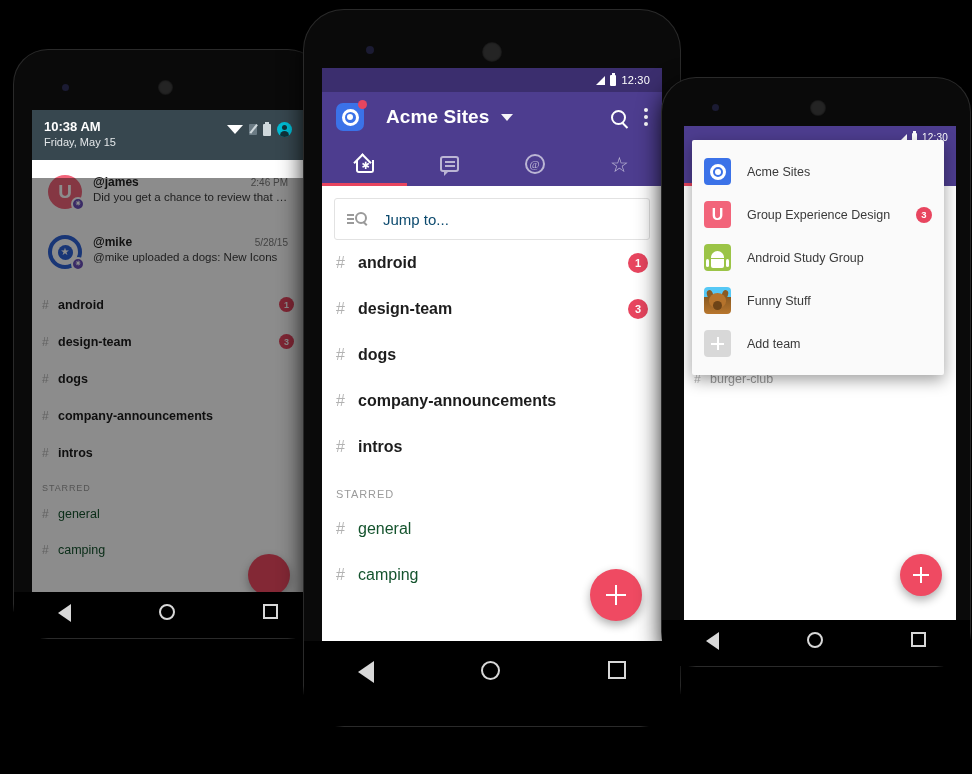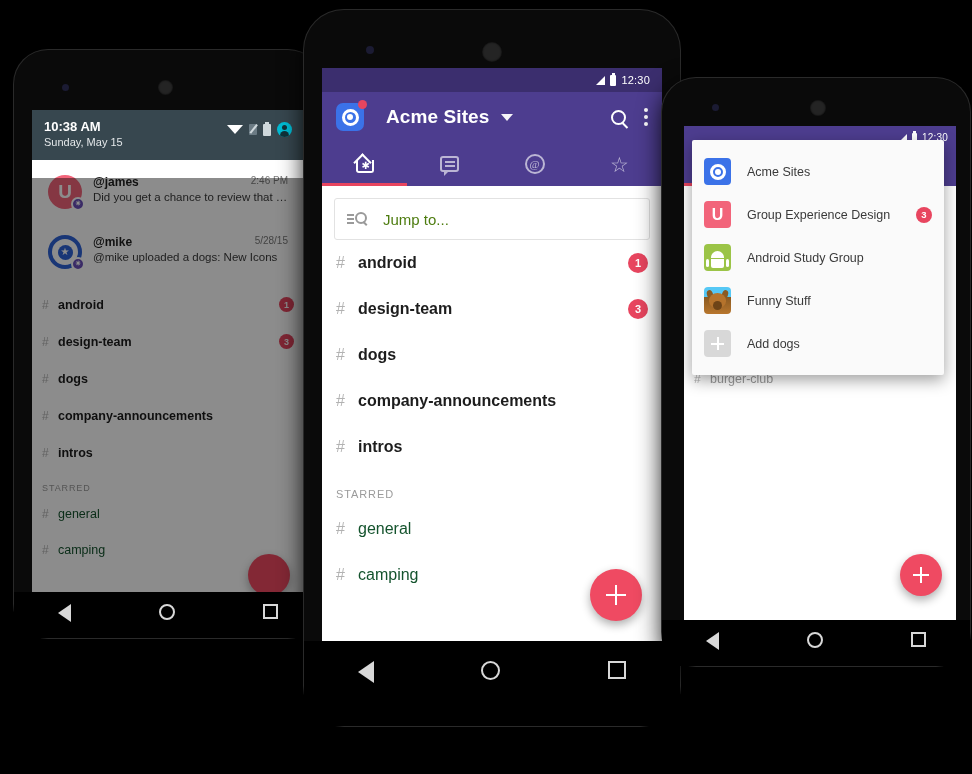--- a/index.html
+++ b/index.html
@@ -83,21 +83,21 @@
   
   .jumpto { background:#fff; border:1px solid #e2e2e2; border-radius:3px;
      display:flex; align-items:center; }
   .ic-jump { position:relative; flex:0 0 auto; }
   .ic-jump .c{width:12px;height:12px;border:2px solid #9a9a9a;border-radius:50%;
      position:absolute;right:0;top:1px;}
   .ic-jump .c:after{content:"";position:absolute;width:2px;height:5px;
      background:#9a9a9a;right:-1px;bottom:-4px;transform:rotate(-45deg);}
   .ic-jump .l{position:absolute;left:0;top:3px;width:7px;height:2px;
      background:#9a9a9a;box-shadow:0 4px 0 #9a9a9a,0 8px 0 #9a9a9a;}
-  .jump-ph { color:#4d7c0f; }
+  .jump-ph { color:#0c4a6e; }
 
   
   .sect { color:#9b9b9b; text-transform:uppercase; letter-spacing:.9px; }
   .chan { display:flex; align-items:center; }
   .chan .hash { color:#b2b2b2; }
   .chan .nm { color:#14532d; }
   .chan.unread .nm { font-weight:bold; color:#1d1d1d; }
   .chan.dim .nm { color:#9b9b9b; }
   .pill { background:#e8455f; color:#fff; border-radius:999px;
      display:flex;align-items:center;justify-content:center;
@@ -145,21 +145,21 @@
   .av-ring { background:#fff; border:4px solid #2f63d8;
      display:flex;align-items:center;justify-content:center; }
   .av-ring .inner { width:15px;height:15px;border-radius:50%;background:#2f63d8;
      display:flex;align-items:center;justify-content:center;color:#fff;
      font-size:10px;line-height:10px; }
   .slackbadge { position:absolute; right:-3px; bottom:-2px; width:14px;height:14px;
      border-radius:50%; background:#6b4fbb; border:2px solid #fff;
      display:flex;align-items:center;justify-content:center;color:#fff;
      font-size:8px;line-height:8px; }
   .notif-body { flex:1; min-width:0; }
-  .notif-top { display:flex; align-items:flex-start; }
+  .notif-top { display:flex; align-items:center; }
   .notif-name { font-size:12px; font-weight:bold; color:#1f1f1f; }
   .notif-time { margin-left:auto; font-size:10px; color:#7b7b7b; }
   .notif-msg { font-size:11.5px; color:#3b3b3b; margin-top:2px;
      white-space:nowrap; overflow:hidden; text-overflow:ellipsis; }
   .dimmer { position:absolute; inset:0; background:rgba(0,0,0,.45);
      pointer-events:none; }
 
   
   #phone-center { left:304px; top:10px; width:376px; height:716px; border-radius:40px; }
   #phone-center .screen { left:18px; top:58px; width:340px; height:573px; }
@@ -242,21 +242,21 @@
 
   <div class="phone" id="phone-left">
     <div class="cam" style="left:48px;top:34px;width:7px;height:7px;"></div>
     <div class="spk" style="left:144px;top:30px;width:15px;height:15px;"></div>
 
     <div class="screen">
 
       <div class="lock-shade">
         <div>
           <div class="lock-time">10:38 AM</div>
-          <div class="lock-date">Sunday, May 15</div>
+          <div class="lock-date">Friday, May 15</div>
         </div>
         <div class="lock-icons">
           <span class="ic-wifi"></span>
           <span class="ic-sim"></span>
           <span class="ic-battery2"></span>
           <span class="ic-user"></span>
         </div>
       </div>
 
       <div class="notif">
@@ -529,21 +529,21 @@
           <span class="team-ic t-funny">
             <i class="e1"></i>
               <i class="e2"></i>
               <i class="head"></i>
               <i class="snout"></i>
           </span>
           <span class="tlabel">Funny Stuff</span>
         </div>
         <div class="teamrow">
           <span class="team-ic t-add"></span>
-          <span class="tlabel">Add dogs</span>
+          <span class="tlabel">Add team</span>
         </div>
       </div>
     </div>
 
     <div class="navbar">
       <span class="navbtn">
           <i class="nav-back"></i>
         </span>
       <span class="navbtn">
           <i class="nav-home"></i>

